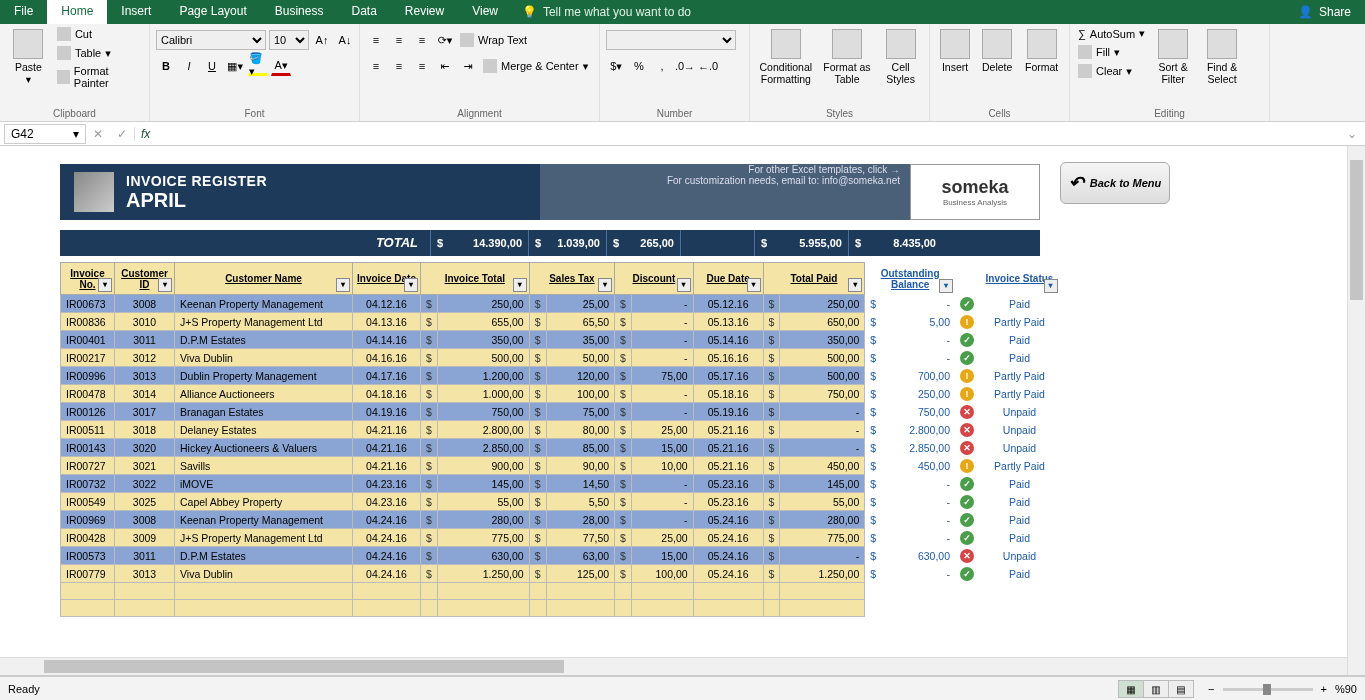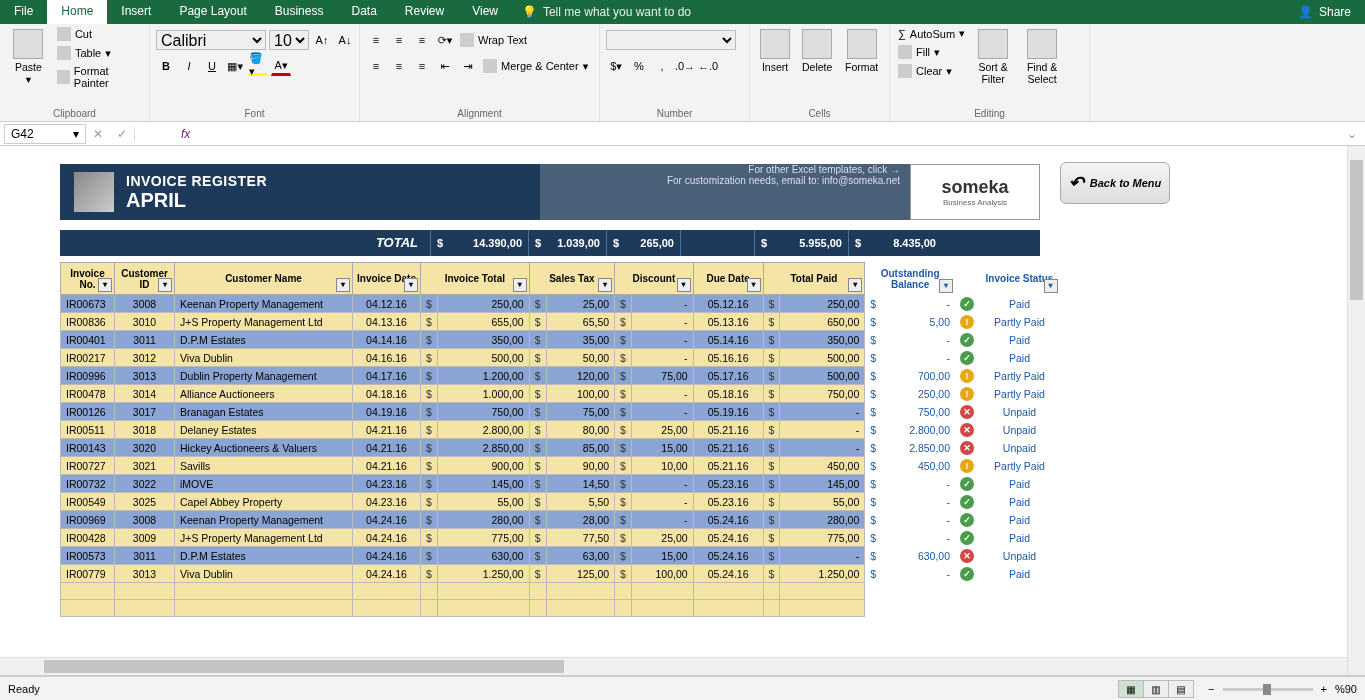--- a/index.html
+++ b/index.html
@@ -19,29 +19,29 @@
 .ribbon-group { border-right: 1px solid #e0e0e0; display: flex; flex-direction: column; padding: 2px 6px 0; }
 .ribbon-group-body { flex: 1; display: flex; align-items: flex-start; gap: 4px; }
 .ribbon-group-label { font-size: 10px; color: #666; text-align: center; padding: 2px 0; }
 .ribbon-big { display: flex; flex-direction: column; align-items: center; width: 48px; padding: 3px 2px; cursor: pointer; }
 .ribbon-big .icon-box { width: 30px; height: 30px; background: #ddd; border: 1px solid #aaa; margin-bottom: 2px; }
 .ribbon-big span { font-size: 10.5px; text-align: center; line-height: 12px; }
 .ribbon-col { display: flex; flex-direction: column; gap: 3px; }
 .ribbon-small { display: flex; align-items: center; gap: 4px; font-size: 11px; cursor: pointer; padding: 1px 2px; }
 .ribbon-small .mini-icon { width: 14px; height: 14px; background: #ccc; }
 .font-row { display: flex; gap: 3px; align-items: center; }
-.font-select { font-size: 16px; height: 20px; border: 1px solid #bbb; }
+.font-select { font-size: 11px; height: 20px; border: 1px solid #bbb; }
 .btn-icon { width: 20px; height: 20px; border: 1px solid transparent; display: flex; align-items: center; justify-content: center; font-size: 11px; cursor: pointer; }
 
 
 .formula-bar { height: 24px; background: #fff; border-bottom: 1px solid #ccc; display: flex; align-items: center; font-size: 12px; }
 .name-box { width: 82px; border: 1px solid #ccc; margin: 2px 0 2px 4px; height: 20px; padding: 0 6px; display: flex; align-items: center; justify-content: space-between; }
 .fb-btns { display: flex; border-right: 1px solid #ddd; }
 .fb-btn { width: 24px; text-align: center; color: #999; cursor: pointer; }
-.fx-label { font-style: italic; color: #701a75; padding: 0 6px; margin-left: 40px; }
+.fx-label { font-style: italic; color: #14532d; padding: 0 6px; }
 .formula-input { flex: 1; border: none; outline: none; }
 .formula-expand { width: 18px; color: #999; }
 
 
 .sheet-wrap { position: relative; height: 530px; background: #fff; overflow: hidden; border-bottom: 1px solid #ccc; }
 .sheet-inner { padding: 18px 0 0 60px; }
 
 
 .inv-banner { display: flex; height: 56px; width: 980px; }
 .inv-banner-left { background: #1e3a5a; display: flex; align-items: center; padding: 0 14px; gap: 12px; width: 480px; }
@@ -56,21 +56,21 @@
 .back-btn { position: absolute; left: 1060px; top: 16px; width: 110px; height: 42px; background: linear-gradient(#f5f5f5,#ddd); border: 1px solid #aaa; border-radius: 6px; display: flex; align-items: center; justify-content: center; font-size: 11px; font-style: italic; font-weight: 600; gap: 6px; cursor: pointer; }
 .back-btn .arrow { font-size: 18px; }
 
 
 .totals-row { display: flex; background: #1e3a5a; height: 26px; width: 980px; margin-top: 10px; color: #fff; font-size: 11px; font-weight: 700; }
 .totals-row .tlabel { width: 370px; text-align: right; padding-right: 12px; line-height: 26px; font-size: 13px; font-style: italic; }
 .totals-row .tcell { border-left: 1px solid #4a70a0; display: flex; align-items: center; padding: 0 6px; justify-content: space-between; }
 
 
 .inv-table { width: 1000px; font-size: 10.5px; border-collapse: collapse; margin-top: 6px; }
-.inv-table th { background: #f4e4a6; border: 1px solid #aaa; padding: 2px 4px; font-size: 10px; position: relative; height: 32px; vertical-align: middle; }
+.inv-table th { background: #f4e4a6; border: 1px solid #aaa; padding: 2px 4px; font-size: 10px; position: relative; height: 32px; vertical-align: middle; text-decoration: underline; }
 .inv-table th.blue { background: #fff; border: none; color: #1e5aa6; }
 .filter-ar { position: absolute; right: 2px; bottom: 2px; width: 14px; height: 14px; border: 1px solid #888; background: #eee; font-size: 8px; line-height: 12px; text-align: center; cursor: pointer; }
 .inv-table td { border: 1px solid #bbb; padding: 1px 5px; height: 18px; white-space: nowrap; }
 .inv-table tr.ra td { background: #8aa5d3; }
 .inv-table tr.rb td { background: #f4e4a6; }
 .inv-table tr.empty td { background: #f4e4a6; height: 17px; }
 .inv-table td.num { text-align: right; }
 .inv-table td.cen { text-align: center; }
 .inv-table td.dol { text-align: left; color: #333; width: 12px; }
 .inv-table td.white { background: #fff !important; border: none; }
@@ -203,20 +203,37 @@
       <select class="font-select" style="width:130px"><option></option></select>
       <div class="font-row">
         <div class="btn-icon">$▾</div>
         <div class="btn-icon">%</div>
         <div class="btn-icon">,</div>
         <div class="btn-icon">.0→</div>
         <div class="btn-icon">←.0</div>
       </div>
     </div>
     <div class="ribbon-group-label">Number</div>
+  </div>
+  <div class="ribbon-group" style="width:180px">
+    <div class="ribbon-group-body">
+      <div class="ribbon-big" style="width:60px">
+          <div class="icon-box"></div>
+          <span>Conditional Formatting</span>
+        </div>
+      <div class="ribbon-big" style="width:55px">
+          <div class="icon-box"></div>
+          <span>Format as Table</span>
+        </div>
+      <div class="ribbon-big" style="width:45px">
+          <div class="icon-box"></div>
+          <span>Cell Styles</span>
+        </div>
+    </div>
+    <div class="ribbon-group-label">Styles</div>
   </div>
   <div class="ribbon-group" style="width:140px">
     <div class="ribbon-group-body">
       <div class="ribbon-big" style="width:40px">
           <div class="icon-box"></div>
           <span>Insert</span>
         </div>
       <div class="ribbon-big" style="width:40px">
           <div class="icon-box"></div>
           <span>Delete</span>

